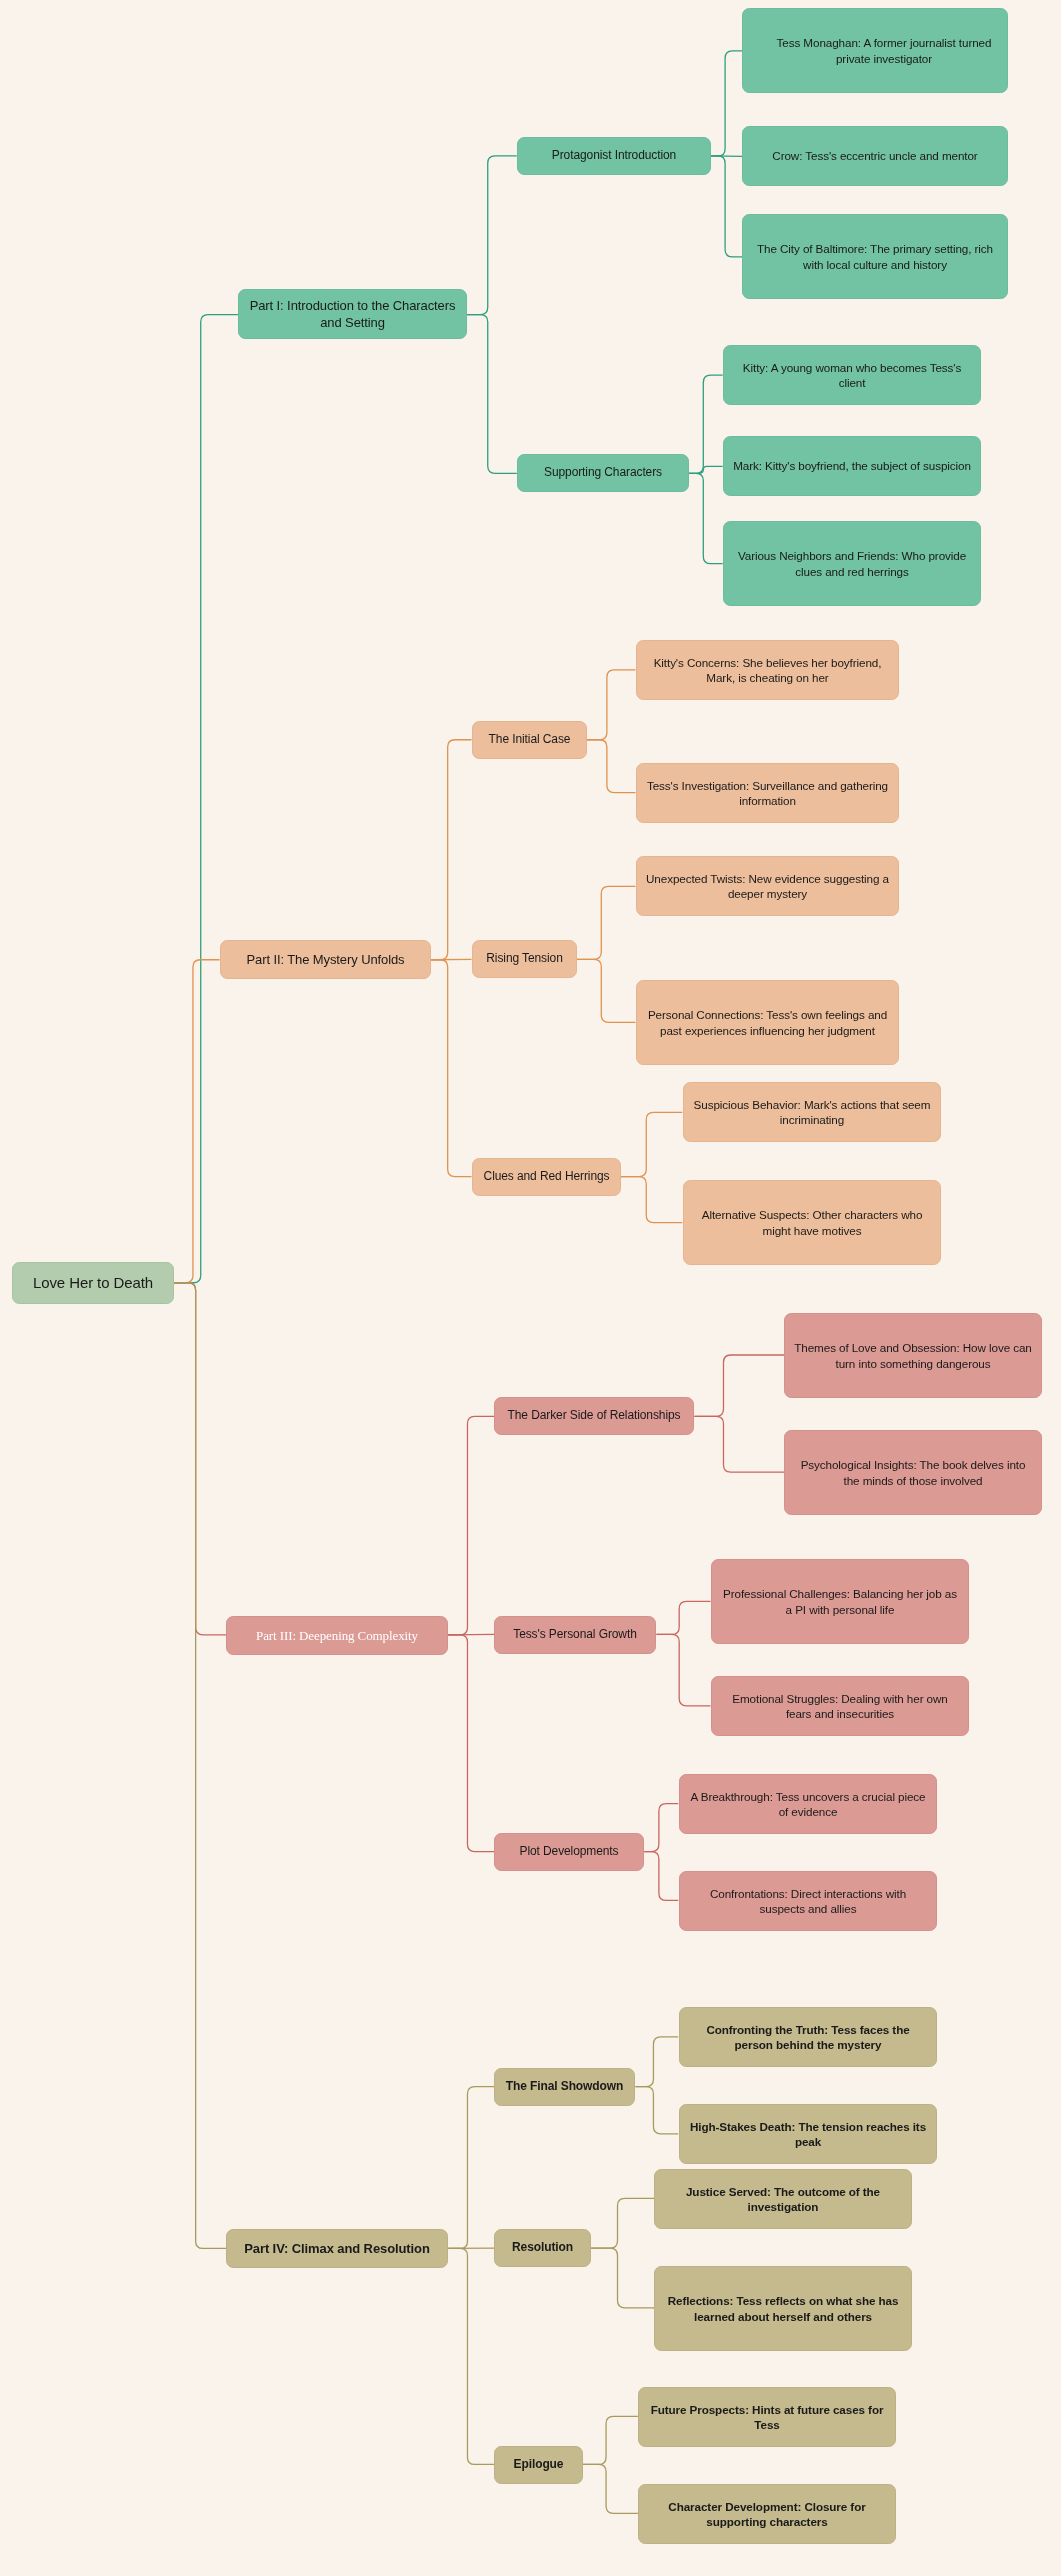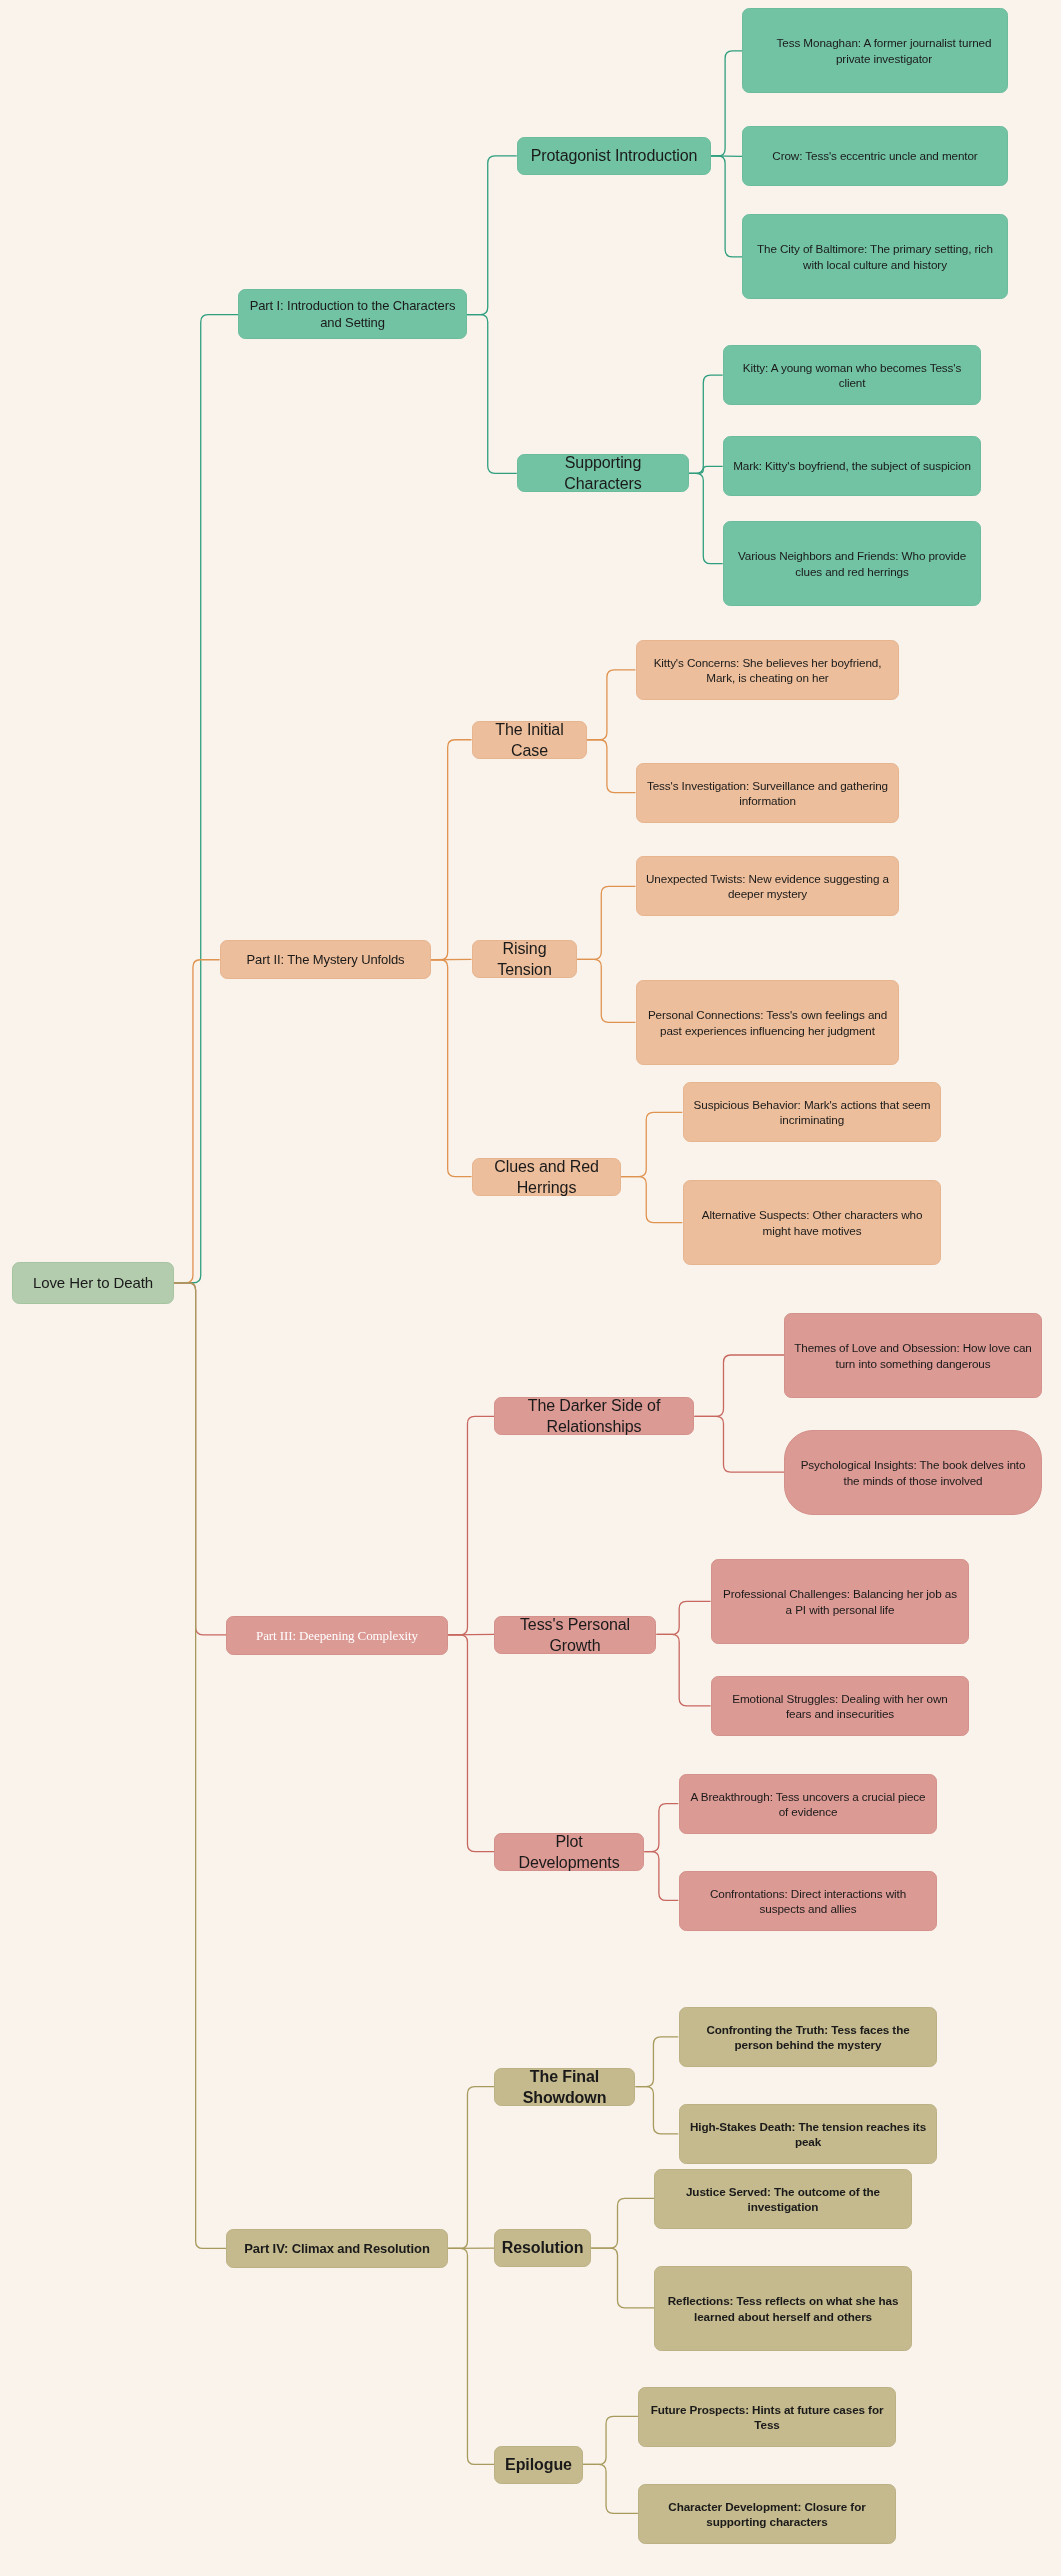--- a/index.html
+++ b/index.html
@@ -38,21 +38,21 @@
     color: #1a1a1a;
     font-size: 12px;
     letter-spacing: -0.1px;
   }
   .node.root {
     background: #B3CCAE;
     border: 0.8px solid #A7C4A1;
     font-size: 15px;
   }
   .node.lvl1 { font-size: 13px; }
-  .node.lvl2 { font-size: 16px; }
+  .node.lvl2 { font-size: 12px; }
   .node.lvl3 { font-size: 11.7px; }
 
   .g-fill { background: #72C3A4; border: 0.8px solid #6BBC9D; }
   .o-fill { background: #EDBE9B; border: 0.8px solid #E6B48F; }
   .r-fill { background: #DC9A94; border: 0.8px solid #D4908A; align-items: center; }
   .y-fill { background: #C5BA8E; border: 0.8px solid #BCB184; font-weight: bold; }
 
   .white-text { color: #FFFFFF; }
 </style>
 </head>
@@ -163,21 +163,21 @@
       </div>
       <div class="node lvl1 r-fill white-text" style="left: 226px; top: 1616px; width: 222px; height: 39px; font-family: Liberation Serif, serif;">
         <span>Part III: Deepening Complexity</span>
       </div>
       <div class="node lvl2 r-fill" style="left: 494px; top: 1397px; width: 200px; height: 38px;">
         <span>The Darker Side of Relationships</span>
       </div>
       <div class="node lvl3 r-fill" style="left: 784px; top: 1313px; width: 258px; height: 85px;">
         <span>Themes of Love and Obsession: How love can turn into something dangerous</span>
       </div>
-      <div class="node lvl3 r-fill" style="left: 784px; top: 1430px; width: 258px; height: 85px; border-radius: 29px;">
+      <div class="node lvl3 r-fill" style="left: 784px; top: 1430px; width: 258px; height: 85px;">
         <span>Psychological Insights: The book delves into the minds of those involved</span>
       </div>
       <div class="node lvl2 r-fill" style="left: 494px; top: 1616px; width: 162px; height: 38px;">
         <span>Tess's Personal Growth</span>
       </div>
       <div class="node lvl3 r-fill" style="left: 711px; top: 1559px; width: 258px; height: 85px;">
         <span>Professional Challenges: Balancing her job as a PI with personal life</span>
       </div>
       <div class="node lvl3 r-fill" style="left: 711px; top: 1676px; width: 258px; height: 60px;">
         <span>Emotional Struggles: Dealing with her own fears and insecurities</span>

